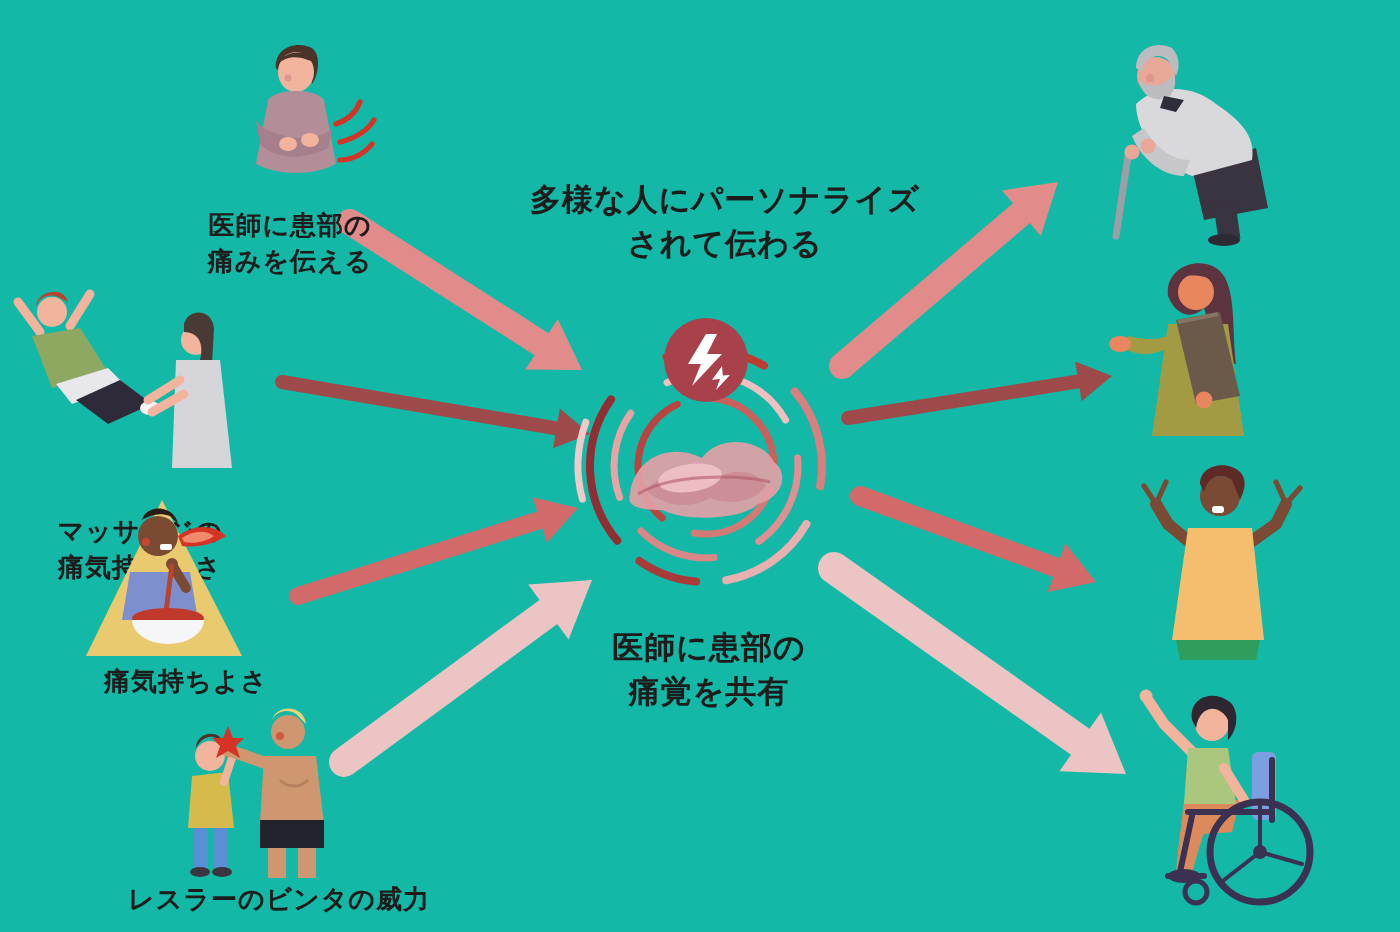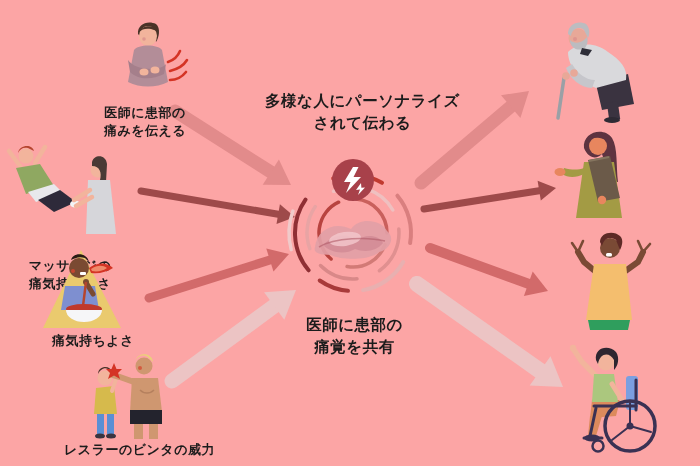--- a/index.html
+++ b/index.html
@@ -1,17 +1,17 @@
 <!DOCTYPE html>
 <html><head>
 <meta charset="utf-8">
 <style>
   html,body{margin:0;padding:0;background:#ffffff;}
   .canvas{
-    position:relative;width:700px;height:466px;background:#fca5a5;overflow:hidden;
+    position:relative;width:700px;height:466px;background:#14b8a6;overflow:hidden;
     font-family:"Liberation Sans","DejaVu Sans",sans-serif;
   }
   .abs{position:absolute;}
   .label{
     font-weight:bold;color:#1c1c1c;font-size:13px;line-height:1.35;
     text-align:center;white-space:pre-line;letter-spacing:.5px;
   }
   .caption{
     font-weight:bold;color:#1c1c1c;font-size:15.5px;line-height:1.45;
     text-align:center;white-space:pre-line;letter-spacing:.5px;

